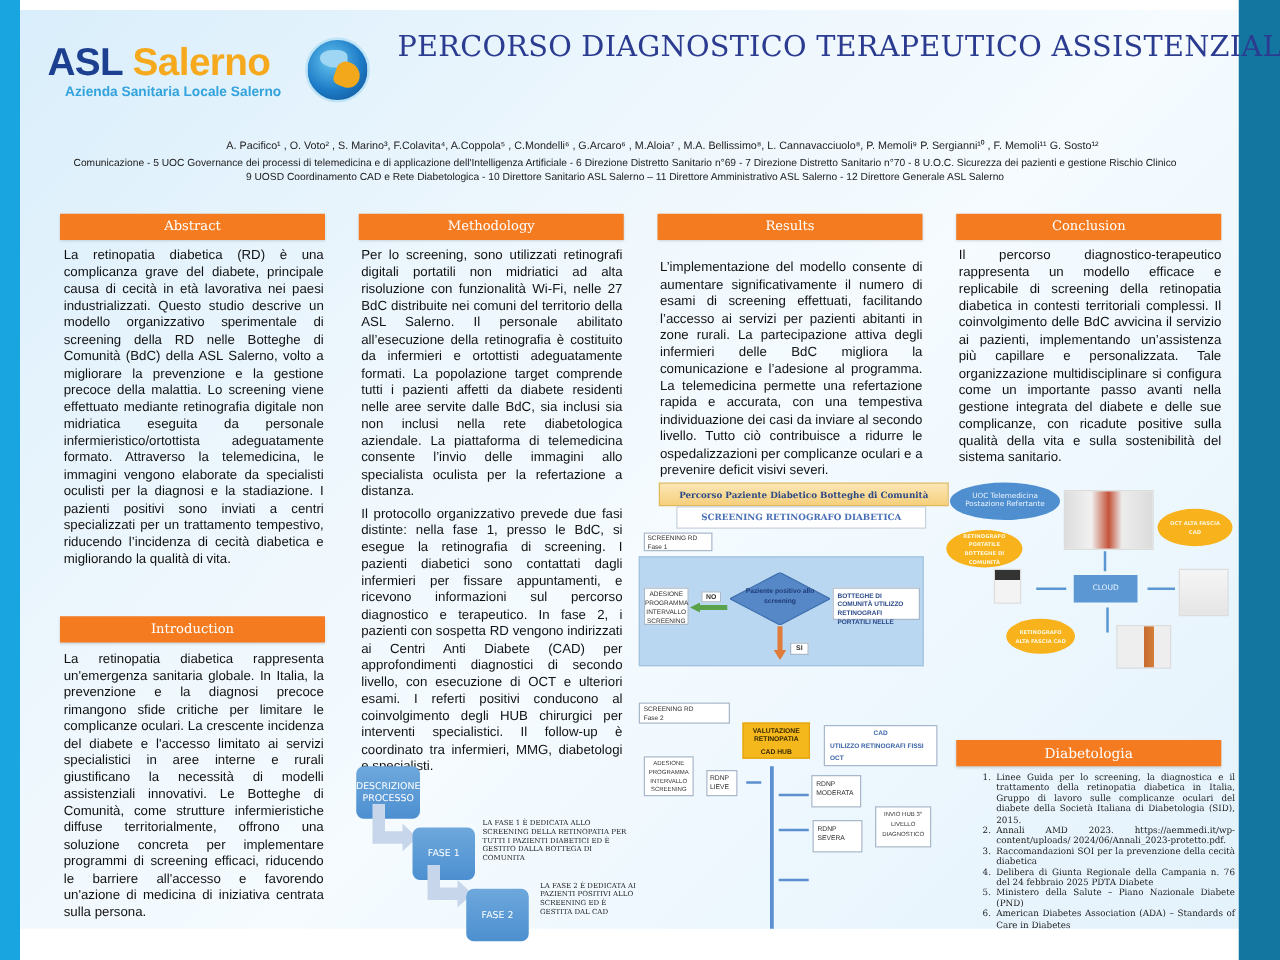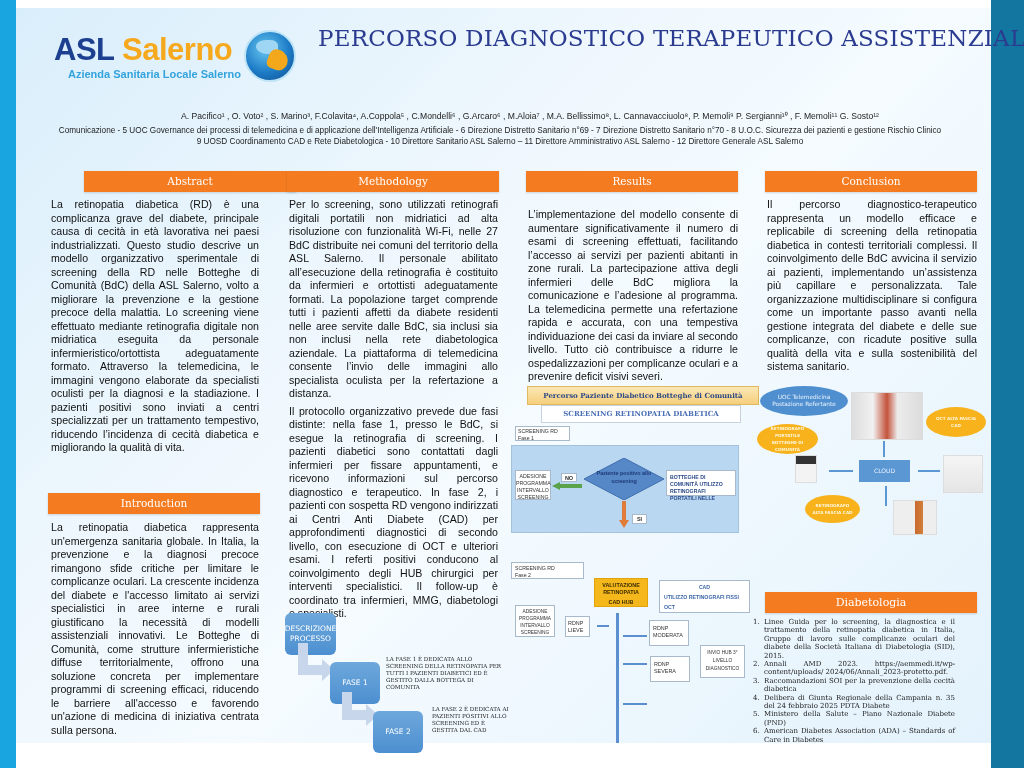--- a/index.html
+++ b/index.html
@@ -6,21 +6,21 @@
   html, body { width: 1024px; height: 768px; overflow: hidden; background: #ffffff; }
   body { position: relative; font-family: "Liberation Sans", sans-serif; color: #111; }
 
   .top-white { position: absolute; left: 0; top: 0; width: 1024px; height: 8px; background: #fff; }
   .left-bar { position: absolute; left: 0; top: 0; width: 16px; height: 768px; background: #19a6e0; }
   .right-bar { position: absolute; left: 991px; top: 0; width: 33px; height: 768px; background: #1376a0; }
   .canvas { position: absolute; left: 16px; top: 8px; width: 975px; height: 735px;
     background: linear-gradient(135deg, #d9eefb 0%, #eef7fd 35%, #f5fbff 55%, #e3f2fc 100%); }
 
   
-  .logo { position: absolute; left: 36px; top: 32px; width: 270px; height: 56px; }
+  .logo { position: absolute; left: 20px; top: 32px; width: 270px; height: 56px; }
   .logo-main { position: absolute; left: 18px; top: 0; font-family: "Liberation Sans", sans-serif; font-weight: bold; font-size: 31px; letter-spacing: -0.5px; white-space: nowrap; }
   .logo-asl { color: #1d3f8f; }
   .logo-salerno { color: #f6a91d; }
   .logo-sub { position: absolute; left: 0; top: 36px; font-weight: bold; font-size: 11px; color: #33a3dd; white-space: nowrap; margin-left: 32px; }
   .logo-globe { position: absolute; left: 242px; top: 31px; width: 52px; height: 52px; border-radius: 50%;
     background: radial-gradient(circle at 40% 35%, #68c6f0 0%, #1d7cc7 55%, #0e4c8d 100%); border: 2px solid #bfe4f7; }
   .logo-globe .land { position: absolute; left: 22px; top: 18px; width: 20px; height: 20px; background: #f2a81a; border-radius: 40% 60% 50% 30%; transform: rotate(20deg); }
   .logo-globe .land2 { position: absolute; left: 10px; top: 8px; width: 22px; height: 14px; background: #9fd6f3; border-radius: 50% 40% 30% 60%; }
 
   
@@ -49,21 +49,21 @@
   
   .bubble { position: absolute; border-radius: 50%; text-align: center; font-family: "DejaVu Sans", sans-serif; display: flex; align-items: center; justify-content: center; line-height: 7px; }
   .bubble.blue { background: #4f8fd0; color: #e8f2fb; font-size: 5.8px; }
   .bubble.yellow { background: #f7b21c; color: #fff6d8; font-size: 4.2px; font-weight: bold; }
   .cloud-box { position: absolute; left: 859px; top: 460px; width: 51px; height: 22px; background: #5b97d3; color: #e8f3ff; font-size: 6px; text-align: center; line-height: 22px; font-family: "DejaVu Sans", sans-serif; }
   .device { position: absolute; background: #f2f2f2; border: 1px solid #ddd; }
   .arrow-h { position: absolute; height: 2px; background: #5b97d3; }
   .arrow-v { position: absolute; width: 2px; background: #5b97d3; }
 
   
-  .biblio { position: absolute; left: 750px; top: 618px; width: 205px; font-family: "DejaVu Serif", serif; font-size: 7px; line-height: 8.4px; color: #222; text-align: justify; }
+  .biblio { position: absolute; left: 783px; top: 618px; width: 205px; font-family: "DejaVu Serif", serif; font-size: 7px; line-height: 8.4px; color: #222; text-align: justify; }
   .biblio li { margin-left: 12px; padding-left: 2px; }
 </style>
 </head>
 <body>
 
 <div class="top-white"></div>
 <div class="canvas"></div>
 <div class="left-bar"></div>
 <div class="right-bar"></div>
 
@@ -82,21 +82,21 @@
 <div class="title">
   <div>PERCORSO DIAGNOSTICO TERAPEUTICO ASSISTENZIALE</div>
 </div>
 
 <div class="authors">A. Pacifico¹ , O. Voto² ,  S. Marino³,  F.Colavita⁴, A.Coppola⁵ , C.Mondelli⁶  , G.Arcaro⁶  , M.Aloia⁷ , M.A. Bellissimo⁸, L. Cannavacciuolo⁸, P. Memoli⁹ P. Sergianni¹⁰ , F. Memoli¹¹  G. Sosto¹²</div>
 <div class="affil">
   <div>Comunicazione -  5 UOC Governance dei processi di telemedicina e di applicazione dell'Intelligenza Artificiale -  6 Direzione Distretto Sanitario n°69 - 7 Direzione Distretto Sanitario n°70 - 8 U.O.C. Sicurezza dei pazienti e gestione Rischio Clinico</div>
   <div>9 UOSD Coordinamento CAD e Rete Diabetologica - 10 Direttore Sanitario ASL Salerno – 11 Direttore Amministrativo ASL Salerno - 12 Direttore Generale ASL Salerno</div>
 </div>
 
-<div class="sec-head" style="left:48px; top:171px; width:212px;margin-left:36px;">Abstract</div>
+<div class="sec-head" style="left:48px; top:171px; width:212px;">Abstract</div>
 <div class="sec-text" style="left:51px; top:198px; width:208px;">La retinopatia diabetica (RD) è una complicanza grave del diabete, principale causa di cecità in età lavorativa nei paesi industrializzati. Questo studio descrive un modello organizzativo sperimentale di screening della RD nelle Botteghe di Comunità (BdC) della ASL Salerno, volto a migliorare la prevenzione e la gestione precoce della malattia. Lo screening viene effettuato mediante retinografia digitale non midriatica eseguita da personale infermieristico/ortottista adeguatamente formato. Attraverso la telemedicina, le immagini vengono elaborate da specialisti oculisti per la diagnosi e la stadiazione. I pazienti positivi sono inviati a centri specializzati per un trattamento tempestivo, riducendo l’incidenza di cecità diabetica e migliorando la qualità di vita.</div>
 
 <div class="sec-head" style="left:48px; top:493px; width:212px;">Introduction</div>
 <div class="sec-text" style="left:51px; top:521px; width:208px;">La retinopatia diabetica rappresenta un'emergenza sanitaria globale. In Italia, la prevenzione e la diagnosi precoce rimangono sfide critiche per limitare le complicanze oculari. La crescente incidenza del diabete e l'accesso limitato ai servizi specialistici in aree interne e rurali giustificano la necessità di modelli assistenziali innovativi. Le Botteghe di Comunità, come strutture infermieristiche diffuse territorialmente, offrono una soluzione concreta per implementare programmi di screening efficaci, riducendo le barriere all'accesso e favorendo un'azione di medicina di iniziativa centrata sulla persona.</div>
 
 <div class="sec-head" style="left:287px; top:171px; width:212px;">Methodology</div>
 <div class="sec-text" style="left:289px; top:198px; width:209px;">
   <p>Per lo screening, sono utilizzati retinografi digitali portatili non midriatici ad alta risoluzione con funzionalità Wi-Fi, nelle 27 BdC distribuite nei comuni del territorio della ASL Salerno. Il personale abilitato all’esecuzione della retinografia è costituito da infermieri e ortottisti adeguatamente formati. La popolazione target comprende tutti i pazienti affetti da diabete residenti nelle aree servite dalle BdC, sia inclusi sia non inclusi nella rete diabetologica aziendale. La piattaforma di telemedicina consente l’invio delle immagini allo specialista oculista per la refertazione a distanza.</p>
   <p>Il protocollo organizzativo prevede due fasi distinte: nella fase 1, presso le BdC, si esegue la retinografia di screening. I pazienti diabetici sono contattati dagli infermieri per fissare appuntamenti, e ricevono informazioni sul percorso diagnostico e terapeutico. In fase 2, i pazienti con sospetta RD vengono indirizzati ai Centri Anti Diabete (CAD) per approfondimenti diagnostici di secondo livello, con esecuzione di OCT e ulteriori esami. I referti positivi conducono al coinvolgimento degli HUB chirurgici per interventi specialistici. Il follow-up è coordinato tra infermieri, MMG, diabetologi e specialisti.</p>
 </div>
@@ -110,21 +110,21 @@
 <svg style="position:absolute; left:336px; top:692px;" width="48" height="40">
   <path d="M6 0 L16 0 L16 18 L30 18 L30 12 L42 23 L30 34 L30 28 L6 28 Z" fill="#c7d6ea"></path>
 </svg>
 <div class="fase-box" style="left:373px; top:699px; width:50px; height:42px;">FASE 2</div>
 <div class="fase-desc" style="left:432px; top:706px; width:78px;">LA FASE 2 È DEDICATA AI PAZIENTI POSITIVI ALLO SCREENING ED È GESTITA DAL CAD</div>
 
 <div class="sec-head" style="left:526px; top:171px; width:212px;">Results</div>
 <div class="sec-text" style="left:528px; top:208px; width:210px;">L’implementazione del modello consente di aumentare significativamente il numero di esami di screening effettuati, facilitando l’accesso ai servizi per pazienti abitanti in zone rurali. La partecipazione attiva degli infermieri delle BdC migliora la comunicazione e l’adesione al programma. La telemedicina permette una refertazione rapida e accurata, con una tempestiva individuazione dei casi da inviare al secondo livello. Tutto ciò contribuisce a ridurre le ospedalizzazioni per complicanze oculari e a prevenire deficit visivi severi.</div>
 
 <div class="fc-banner">Percorso Paziente Diabetico Botteghe di Comunità</div>
-<div class="fc-sub">SCREENING RETINOPATIA DIABETICA</div>
+<div class="fc-sub">SCREENING RETINOGRAFO DIABETICA</div>
 <div class="fc-box" style="left:515px; top:426px; width:55px; height:15px; padding:1px 2px;">
   <div>SCREENING RD</div>
   <div>Fase 1</div>
 </div>
 <div class="fc-panel"></div>
 <div class="fc-box" style="left:515px; top:470px; width:36px; height:30px; text-align:center; padding-top:2px;">ADESIONE PROGRAMMA INTERVALLO SCREENING</div>
 <svg style="position:absolute; left:552px; top:482px;" width="30" height="8">
   <path d="M30 2 L8 2 L8 0 L0 4 L8 8 L8 6 L30 6 Z" fill="#5aa34a"></path>
 </svg>
 <div class="fc-box" style="left:561px; top:473px; width:16px; height:9px; text-align:center; font-weight:bold; font-size:5.5px; line-height:8px;">NO</div>
@@ -180,16 +180,16 @@
 <div class="device" style="left:943px; top:455px; width:40px; height:38px; background:linear-gradient(#f5f5f5 0%,#e5e5e5 100%);"></div>
 <div class="arrow-v" style="left:885px; top:486px; height:20px;"></div>
 <div class="bubble yellow" style="left:805px; top:495px; width:55px; height:28px; padding:2px 6px;">RETINOGRAFO ALTA FASCIA CAD</div>
 <div class="device" style="left:893px; top:500px; width:44px; height:35px; background:linear-gradient(90deg,#eee 0%,#eee 50%,#c66a2f 50%,#d4803a 70%,#eee 70%);"></div>
 
 <div class="sec-head" style="left:765px; top:592px; width:212px; font-size:11px;">Diabetologia</div>
 <ol class="biblio">
   <li>Linee Guida per lo screening, la diagnostica e il trattamento della retinopatia diabetica in Italia, Gruppo di lavoro sulle complicanze oculari del diabete della Società Italiana di Diabetologia (SID), 2015.</li>
   <li>Annali AMD 2023. https://aemmedi.it/wp-content/uploads/ 2024/06/Annali_2023-protetto.pdf.</li>
   <li>Raccomandazioni SOI per la prevenzione della cecità diabetica</li>
-  <li>Delibera di Giunta Regionale della Campania n. 35 del 24 febbraio 2025 PDTA Diabete</li>
+  <li>Delibera di Giunta Regionale della Campania n. 76 del 24 febbraio 2025 PDTA Diabete</li>
   <li>Ministero della Salute – Piano Nazionale Diabete (PND)</li>
   <li>American Diabetes Association (ADA) – Standards of Care in Diabetes</li>
 </ol>
 
 </body></html>

